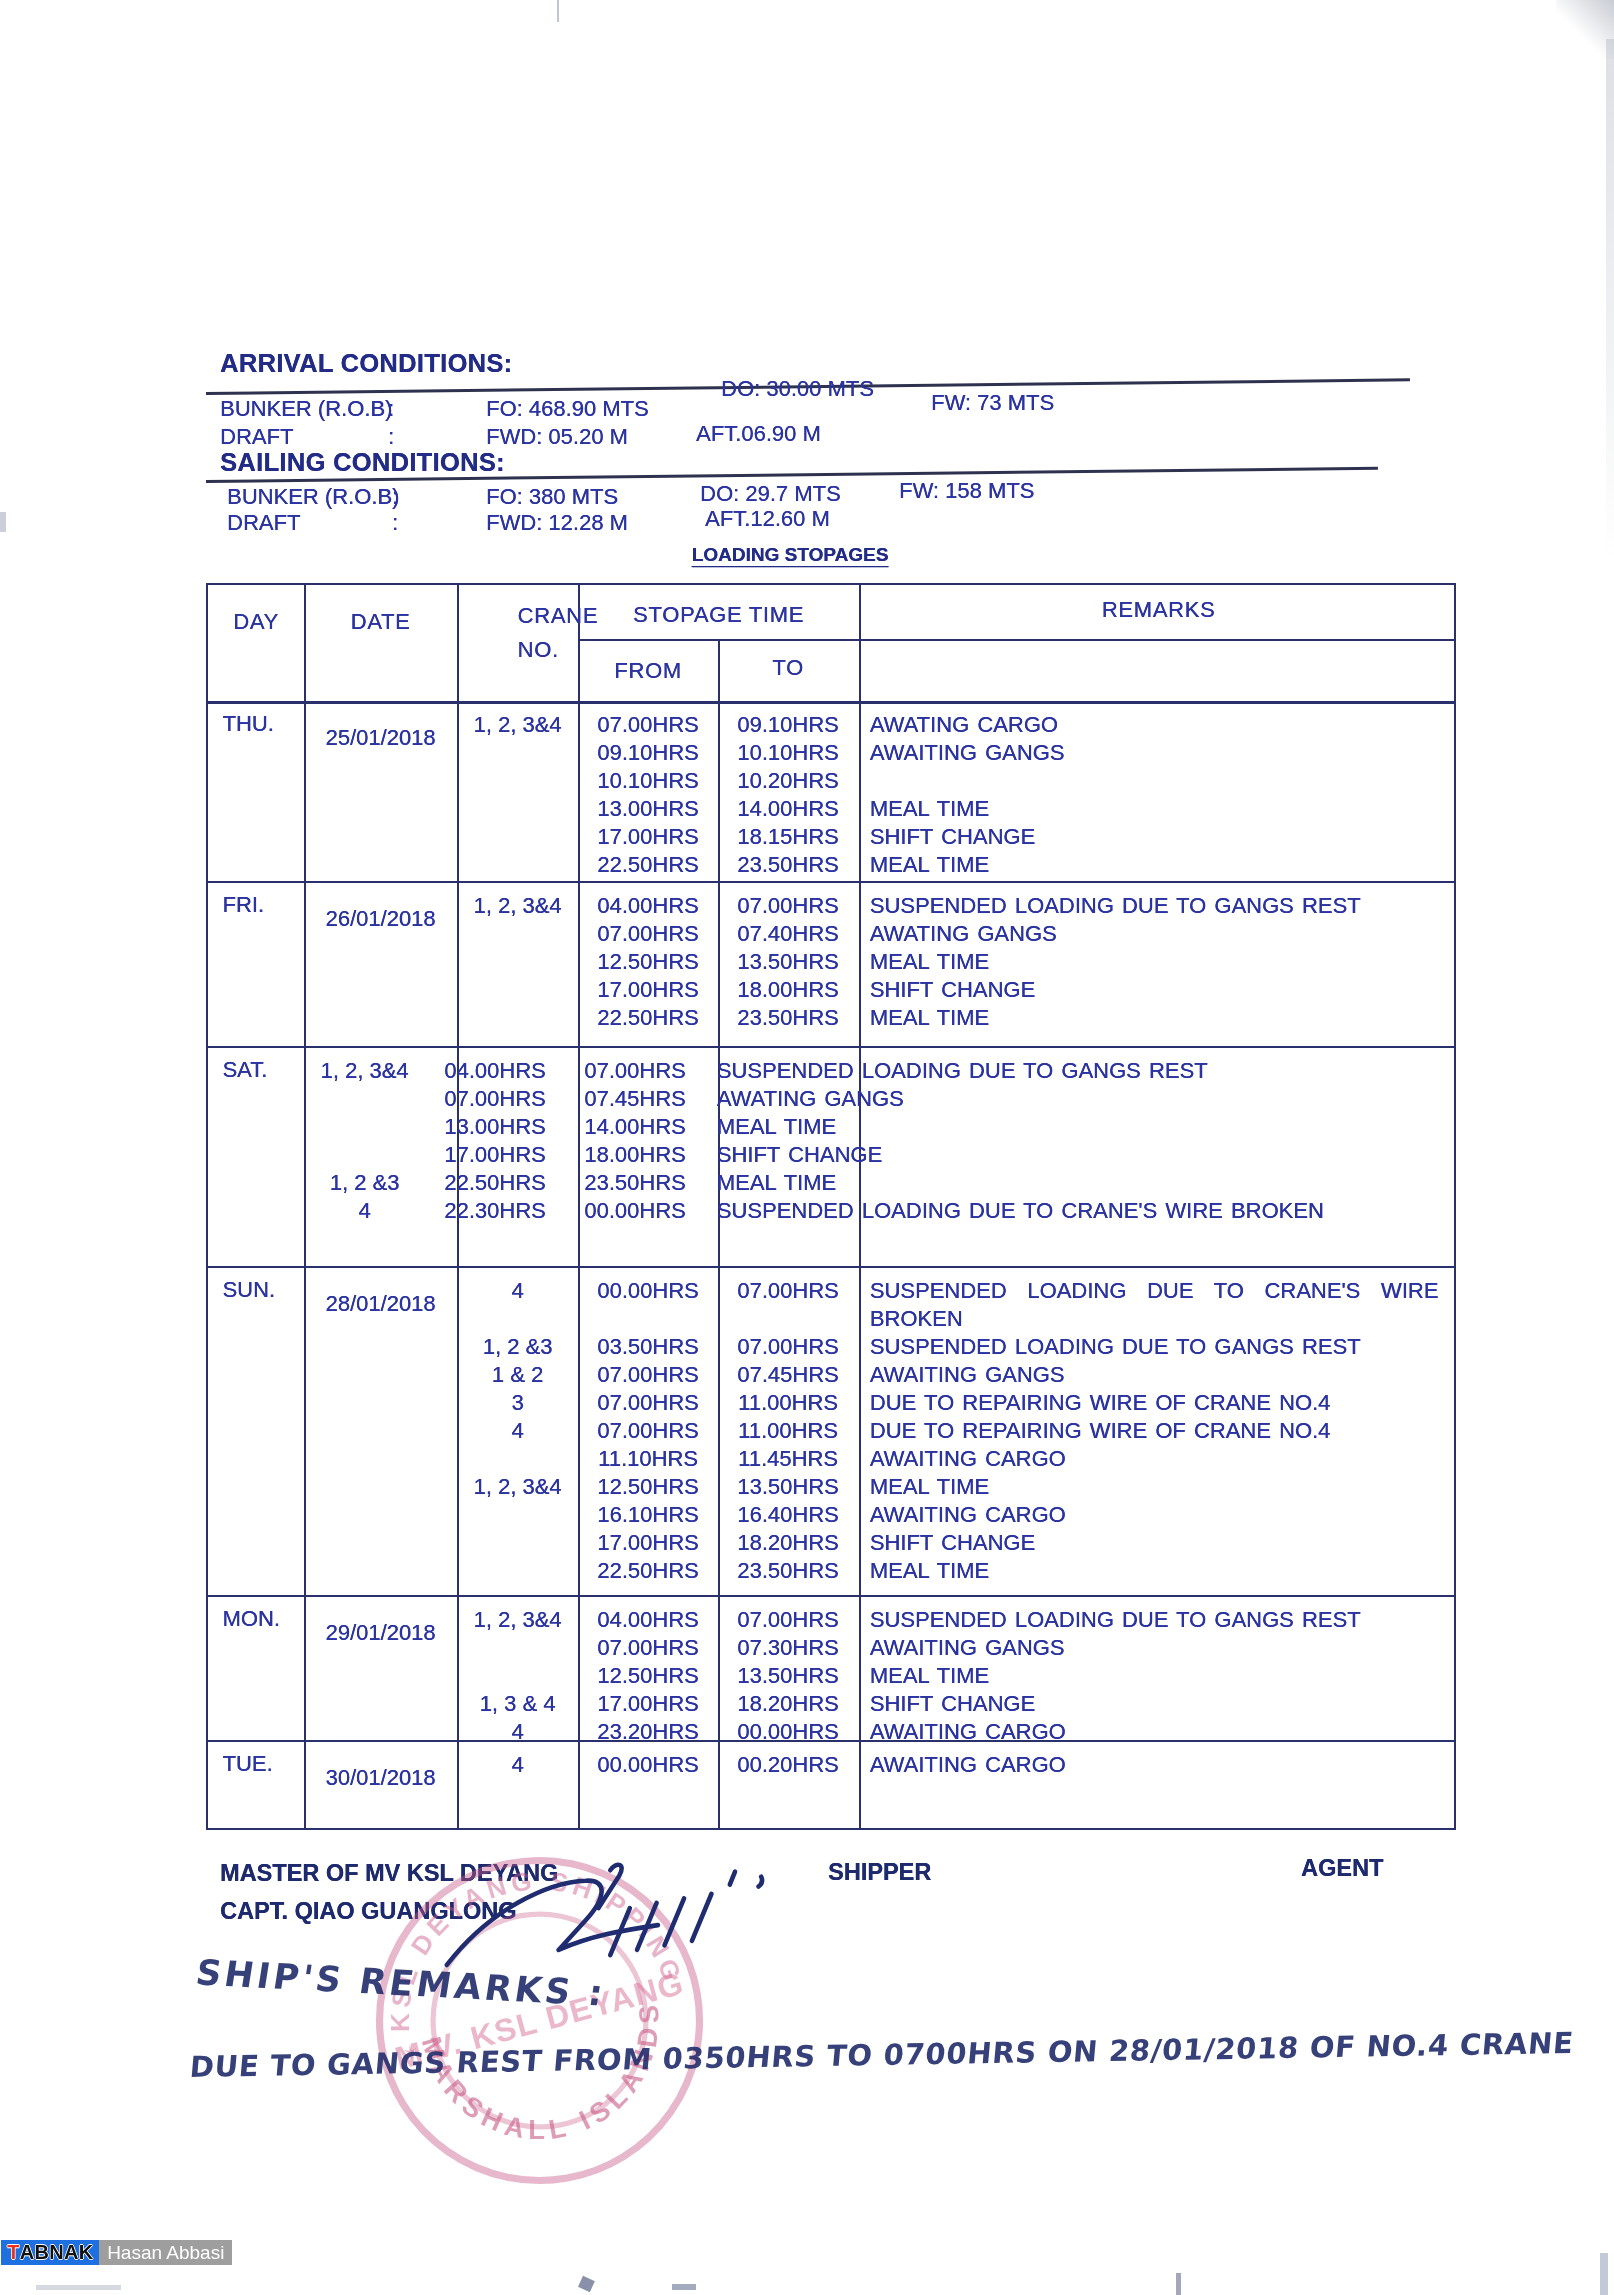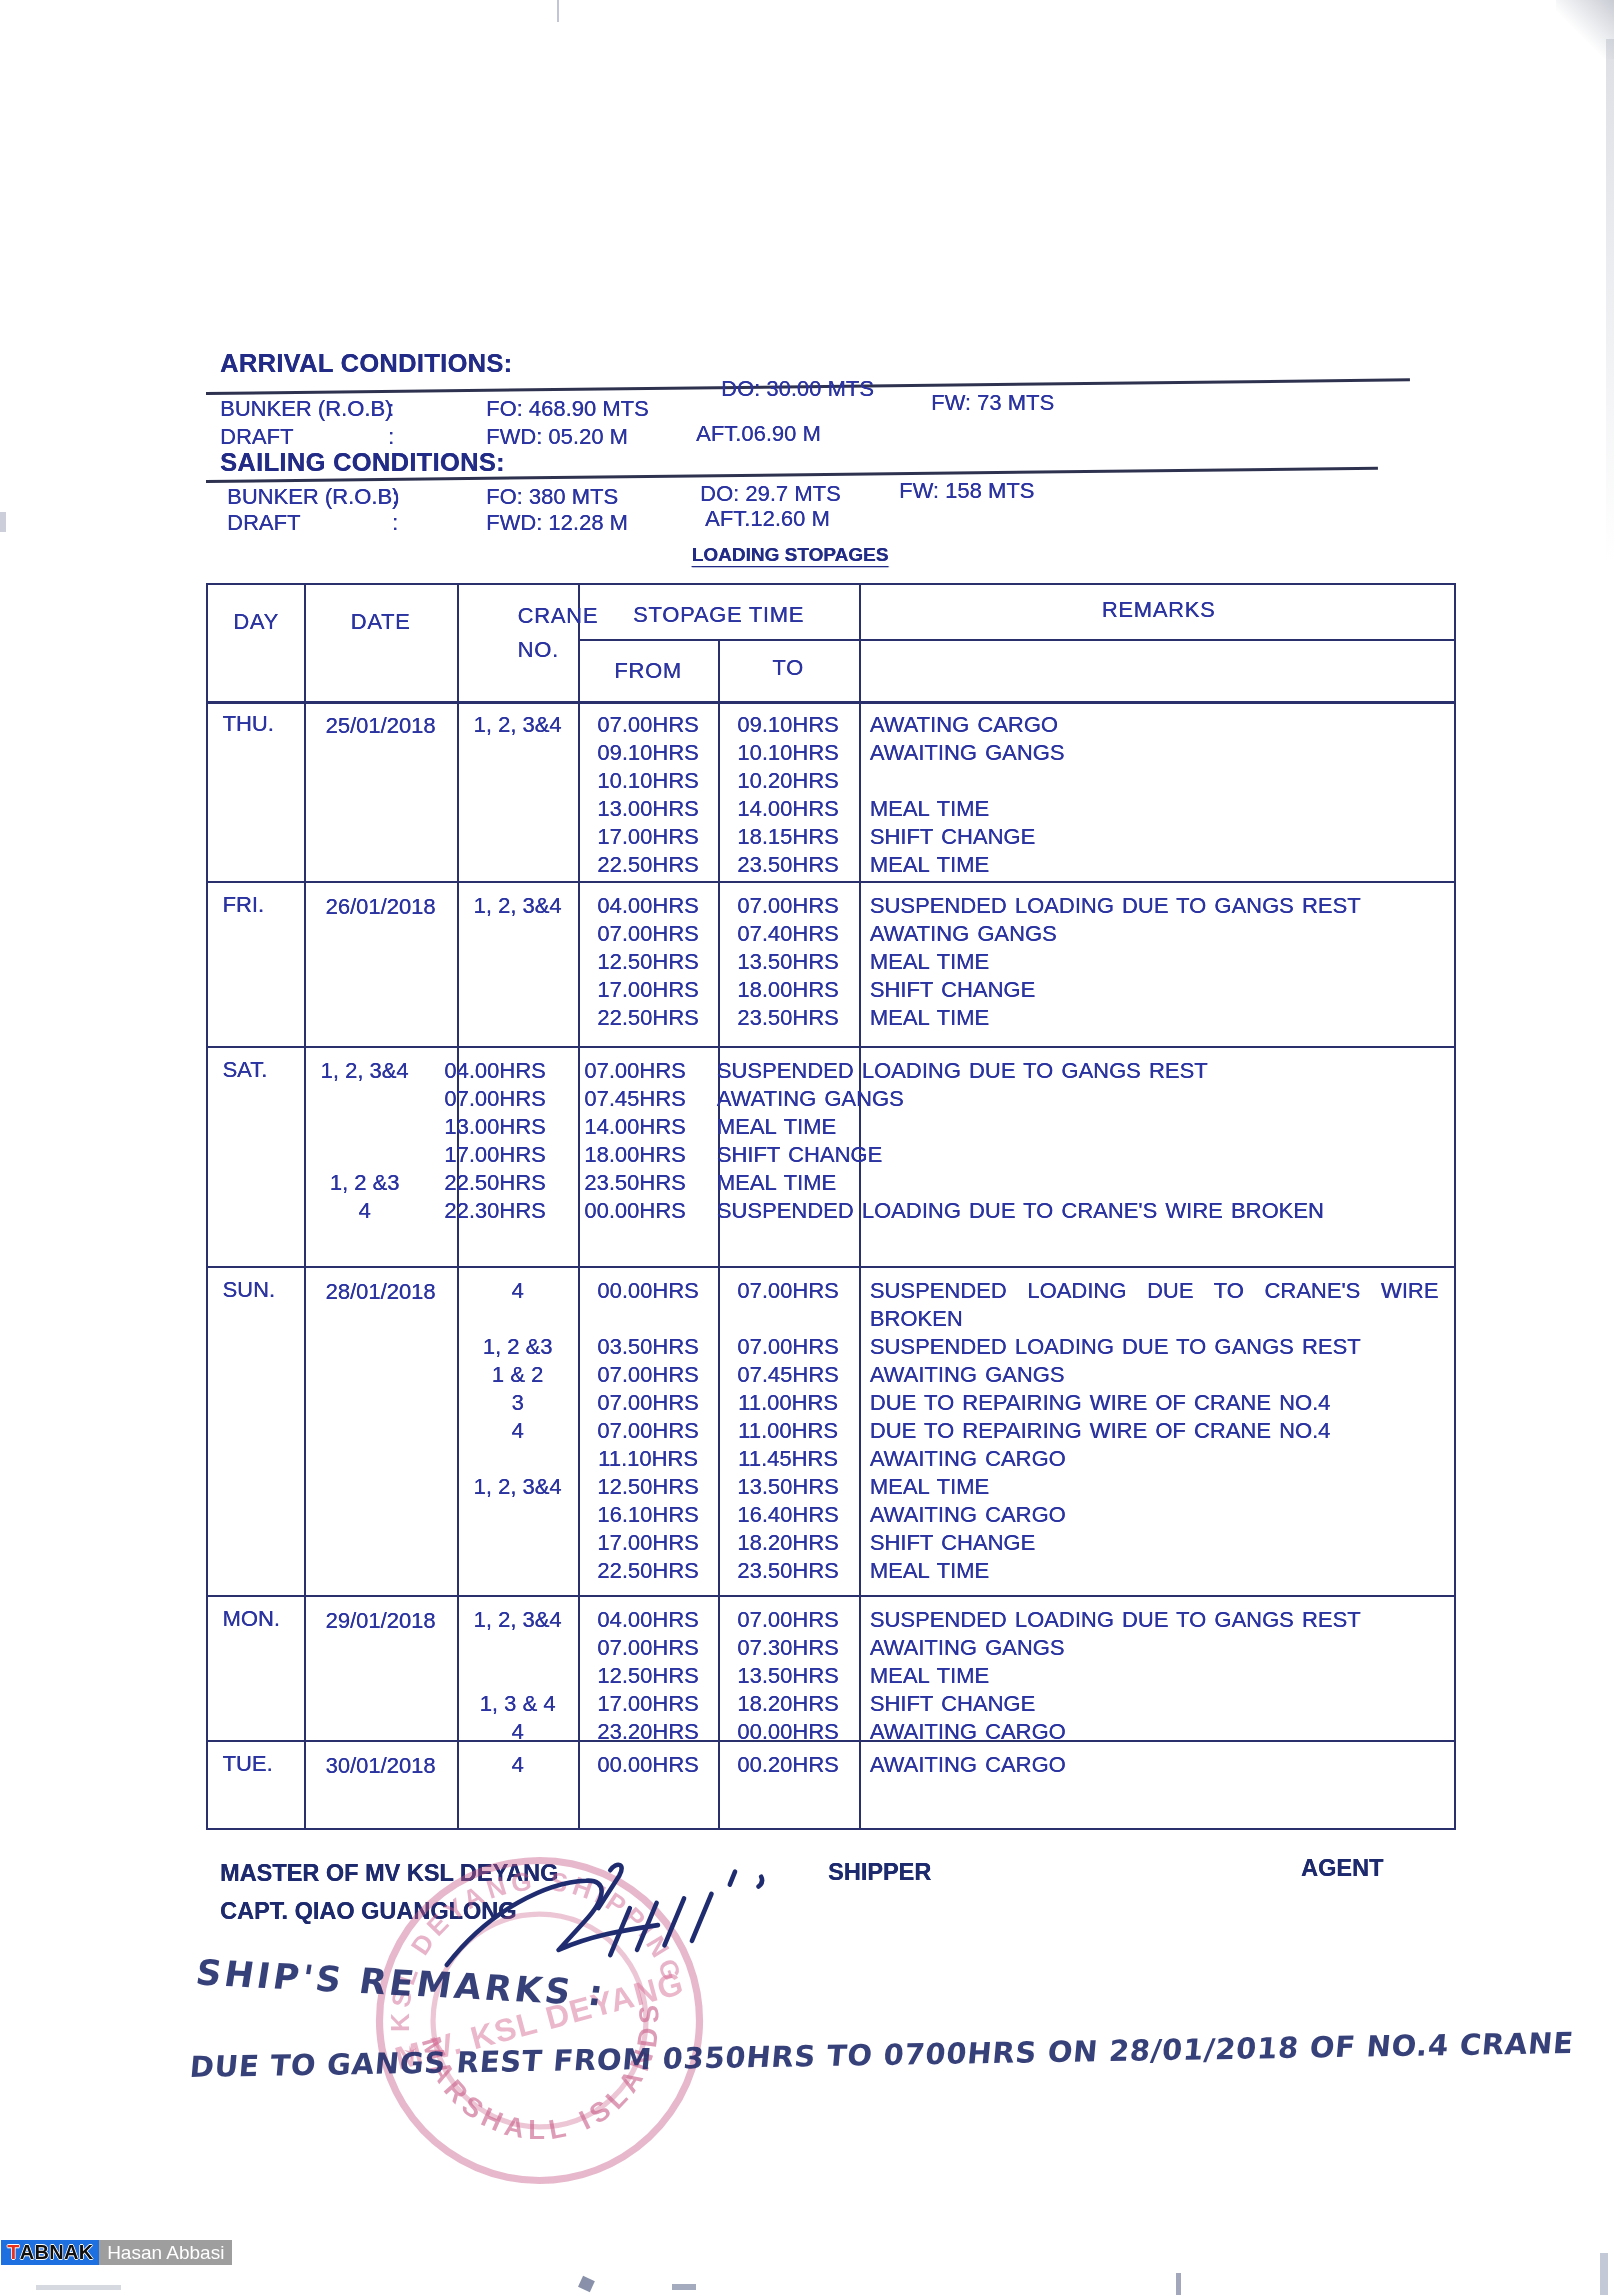--- a/index.html
+++ b/index.html
@@ -33,21 +33,21 @@
   .h-crane{left:249px;width:121px;top:14.4px;line-height:34px;}
   .h-stop{left:370px;width:281px;top:17px;}
   .h-from{left:370px;width:140px;top:73px;}
   .h-to{left:510px;width:140px;top:70px;}
   .h-rem{left:651px;width:599px;top:11.7px;}
 
   .brow{position:absolute;left:0;width:100%;display:flex;color:var(--ink);font-size:22px;}
   .brow *{text-shadow:0.3px 0.2px 0 currentColor;}
   .br0{top:117px}.br1{top:298px}.br2{top:463px}.br3{top:683px}.br4{top:1012px}.br5{top:1157px}
   .cday{width:96px;box-sizing:border-box;padding:9.1px 0 0 14.4px;}
-  .cdate{width:153px;text-align:center;padding-top:11px;}
+  .cdate{width:153px;text-align:center;padding-top:23px;}
   .entries{flex:1;padding-top:9.1px;display:flex;flex-direction:column;}
   .entry{display:flex;line-height:28px;}
   .ccrane{width:121px;text-align:center;flex:none;}
   .cfrom{width:140px;text-align:center;flex:none;}
   .cto{width:140px;text-align:center;flex:none;}
   .cremarks{flex:1;padding:0 15.7px 0 11.7px;text-align:justify;word-spacing:2px;}
 
   
   .foot-lbl{font-size:23.5px;font-weight:bold;color:#1e2a6e;text-shadow:0.3px 0.2px 0 currentColor;}
   .hand{font-family:"DejaVu Sans",sans-serif;font-weight:bold;color:#27316e;opacity:.92;}

